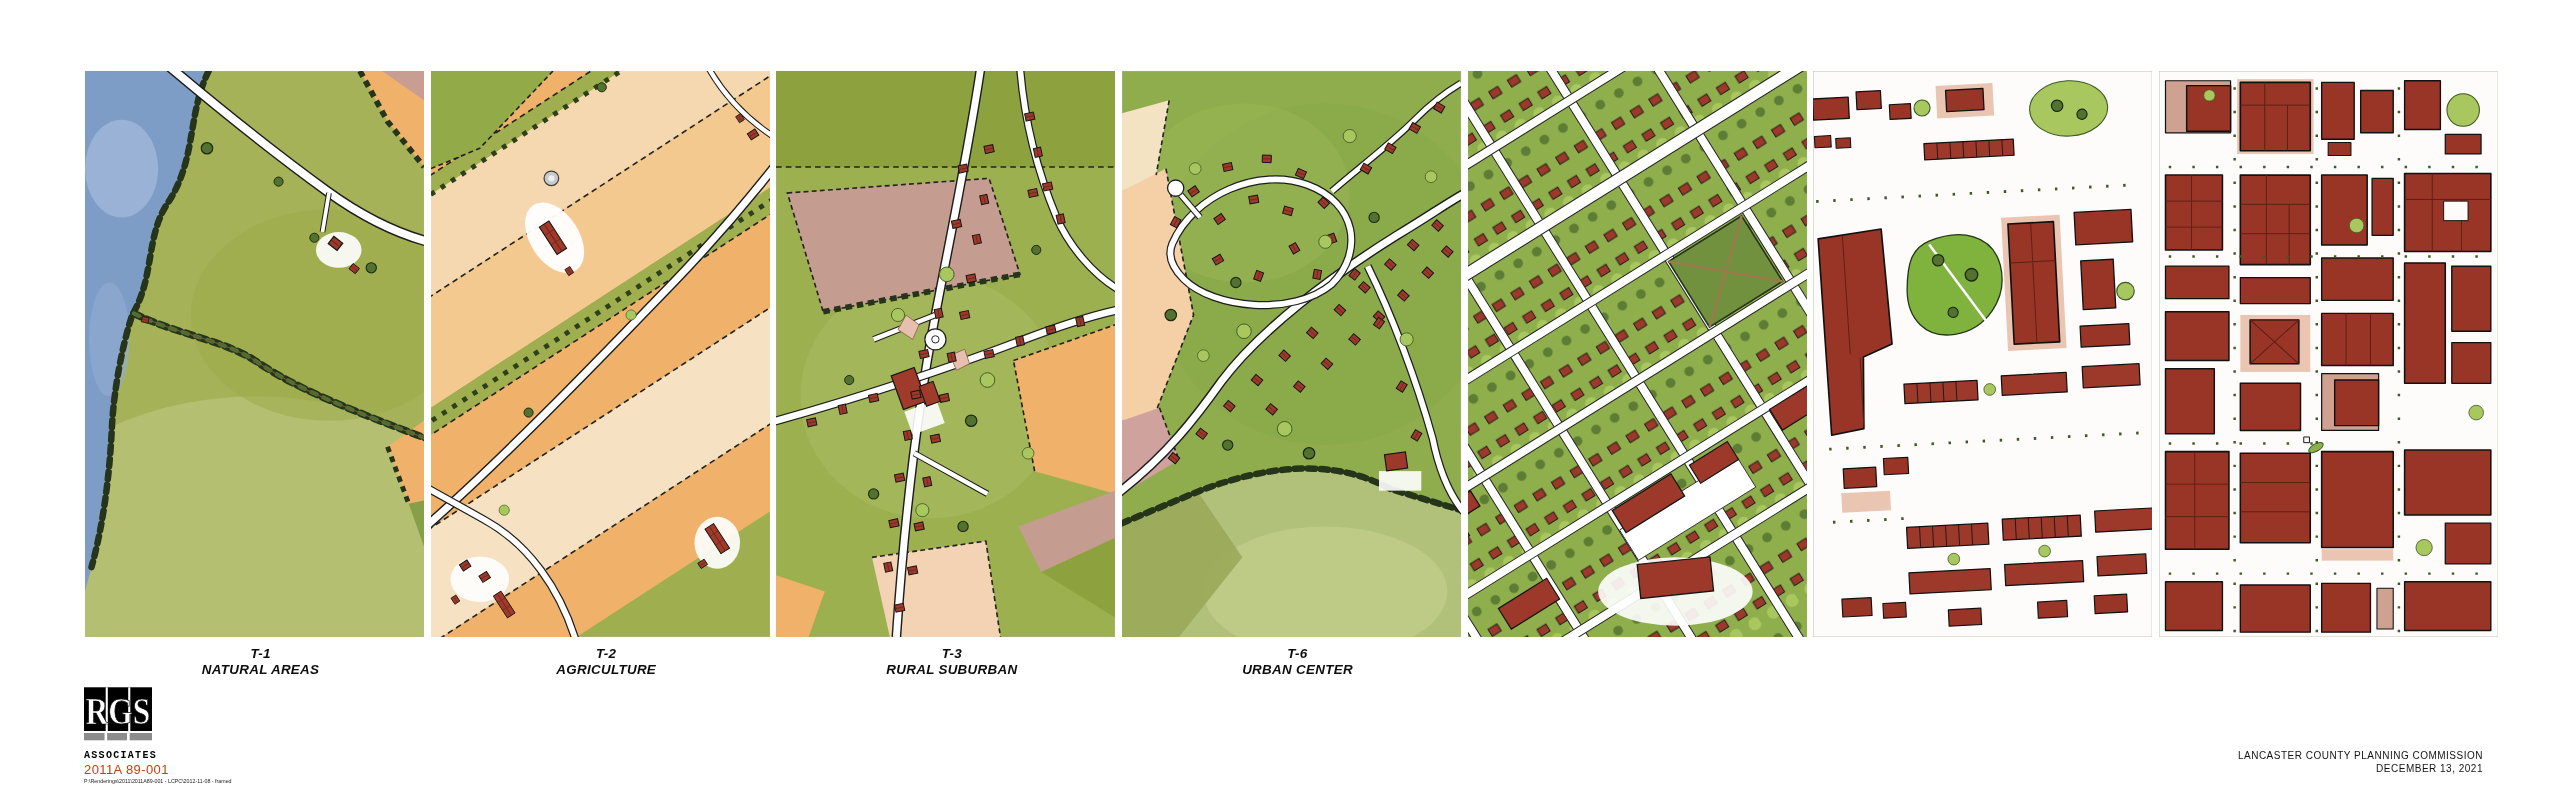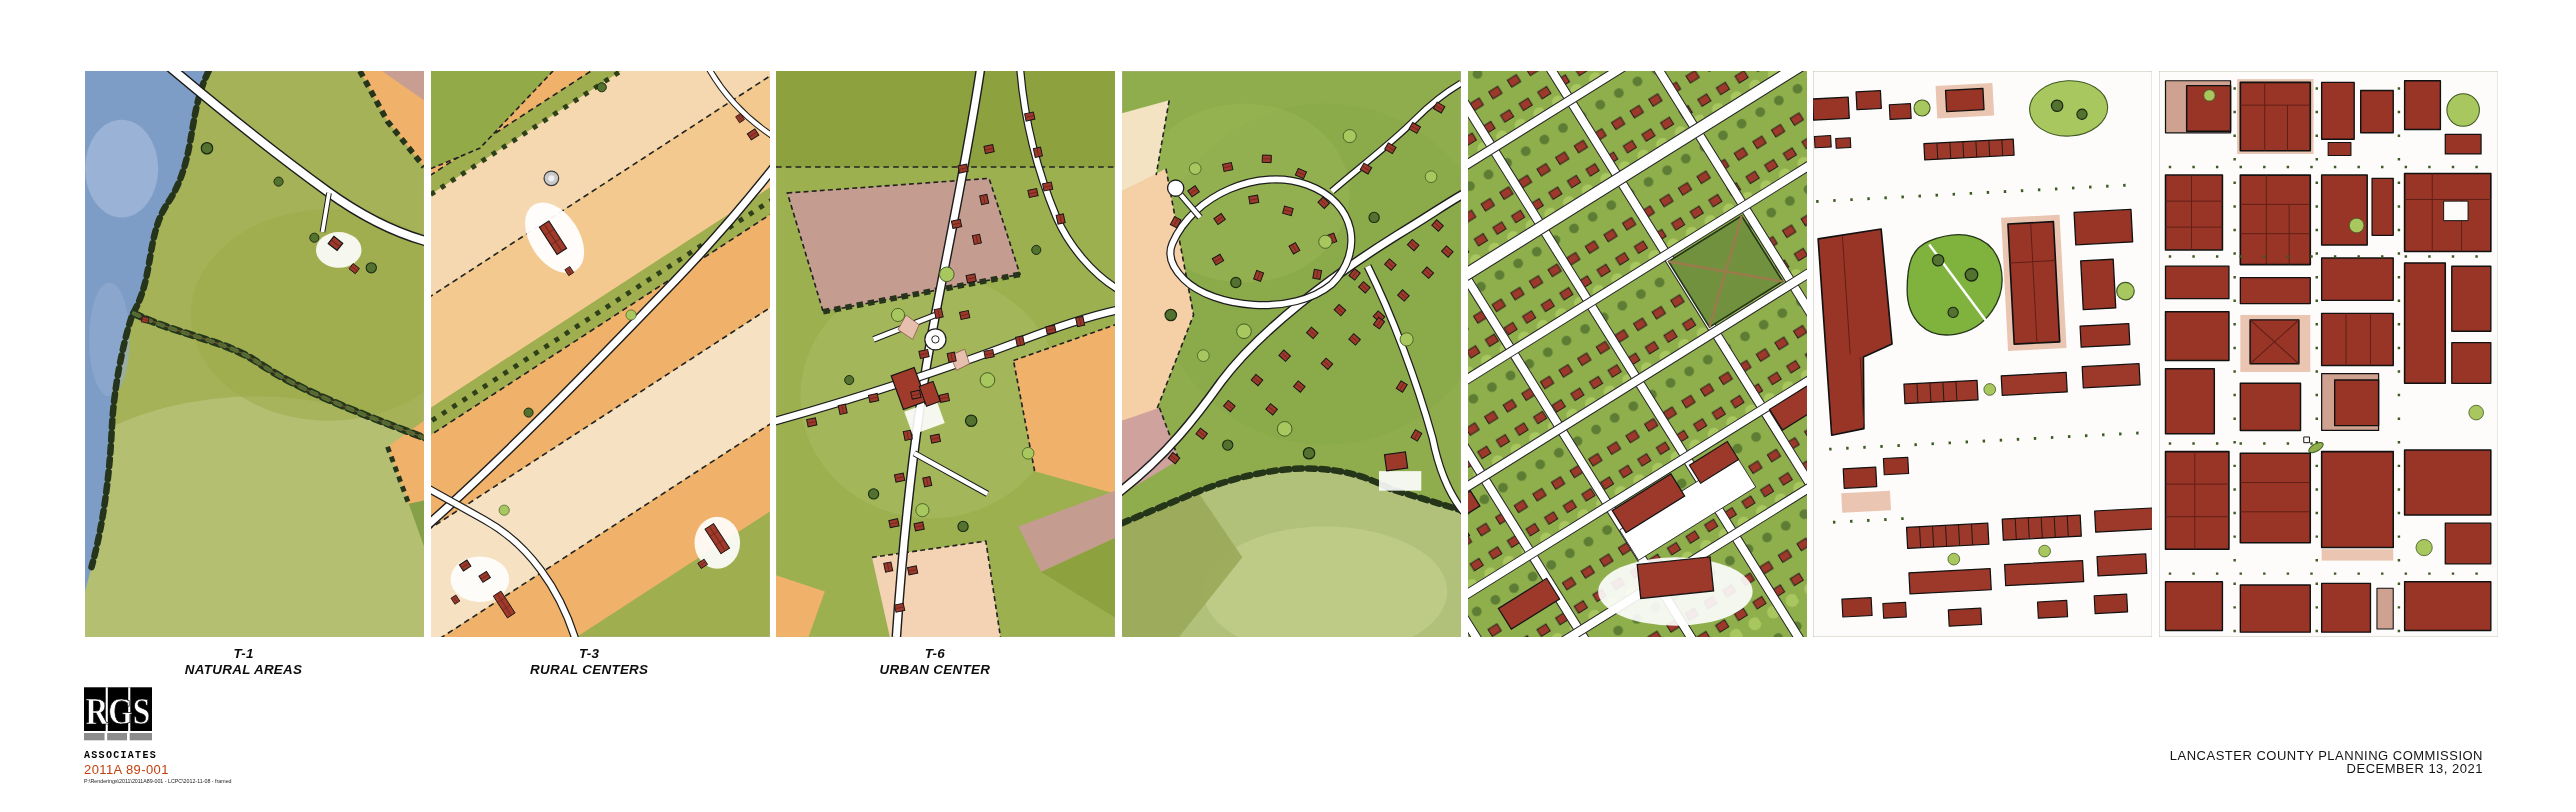--- a/index.html
+++ b/index.html
@@ -2,32 +2,32 @@
 <html style="font-size:13px"><head>
 <meta charset="utf-8">
 <style>
   html,body{margin:0;padding:0;}
   body{width:2576px;height:813px;background:#ffffff;position:relative;overflow:hidden;
        font-family:"Liberation Sans",sans-serif;}
   .strip{position:absolute;left:85px;top:71px;width:2413px;height:566px;
          display:grid;grid-template-columns:repeat(7,1fr);gap:6.5px;}
   .panel{margin:0;padding:0;width:100%;height:100%;}
   .panel svg{display:block;width:100%;height:100%;}
-  .captions{position:absolute;left:74px;top:646px;width:2413px;
+  .captions{position:absolute;left:91px;top:646px;width:2413px;
             display:grid;grid-template-columns:repeat(7,1fr);gap:6.5px;}
   .cap{text-align:center;font-style:italic;font-weight:bold;font-size:13.4px;
        line-height:16.3px;letter-spacing:0.3px;color:#0d0d0d;}
   .cap .code{display:block;}
   .cap .name{display:block;font-style:italic;}
   .brand{position:absolute;left:84px;top:687px;width:179px;}
   .brand .firm{font-weight:bold;font-size:10px;letter-spacing:1.3px;color:#000;margin-top:6px;font-family:Liberation Mono, monospace;}
   .brand .proj{font-size:13px;letter-spacing:0.4px;color:#c2410c;margin-top:0.8px;}
   .brand .path{font-size:5.3px;color:#222;margin-top:0.8px;white-space:nowrap;}
   .credit{position:absolute;right:93px;top:749px;text-align:right;
-          font-size:13px;line-height:13px;letter-spacing:0.5px;color:#141414;}
+          font-size:10px;line-height:13px;letter-spacing:0.5px;color:#141414;}
 </style>
 </head>
 <body>
 
 
 
 
 <svg width="0" height="0" aria-hidden="true">
  <defs>
   <g id="hs">
@@ -458,22 +458,26 @@
 
 </div>
 
 
 <div class="captions">
   <div class="cap">
       <span class="code">T-1</span>
       <span class="name">NATURAL AREAS</span>
     </div>
   <div class="cap">
+      <span class="code">T-2</span>
+      <span class="name">AGRICULTURE</span>
+    </div>
+  <div class="cap">
       <span class="code">T-3</span>
-      <span class="name">RURAL CENTERS</span>
+      <span class="name">RURAL SUBURBAN</span>
     </div>
   <div class="cap">
       <span class="code">T-6</span>
       <span class="name">URBAN CENTER</span>
     </div>
 </div>
 
 
 <div class="brand">
   <svg width="68" height="54" viewBox="0 0 84 66">

